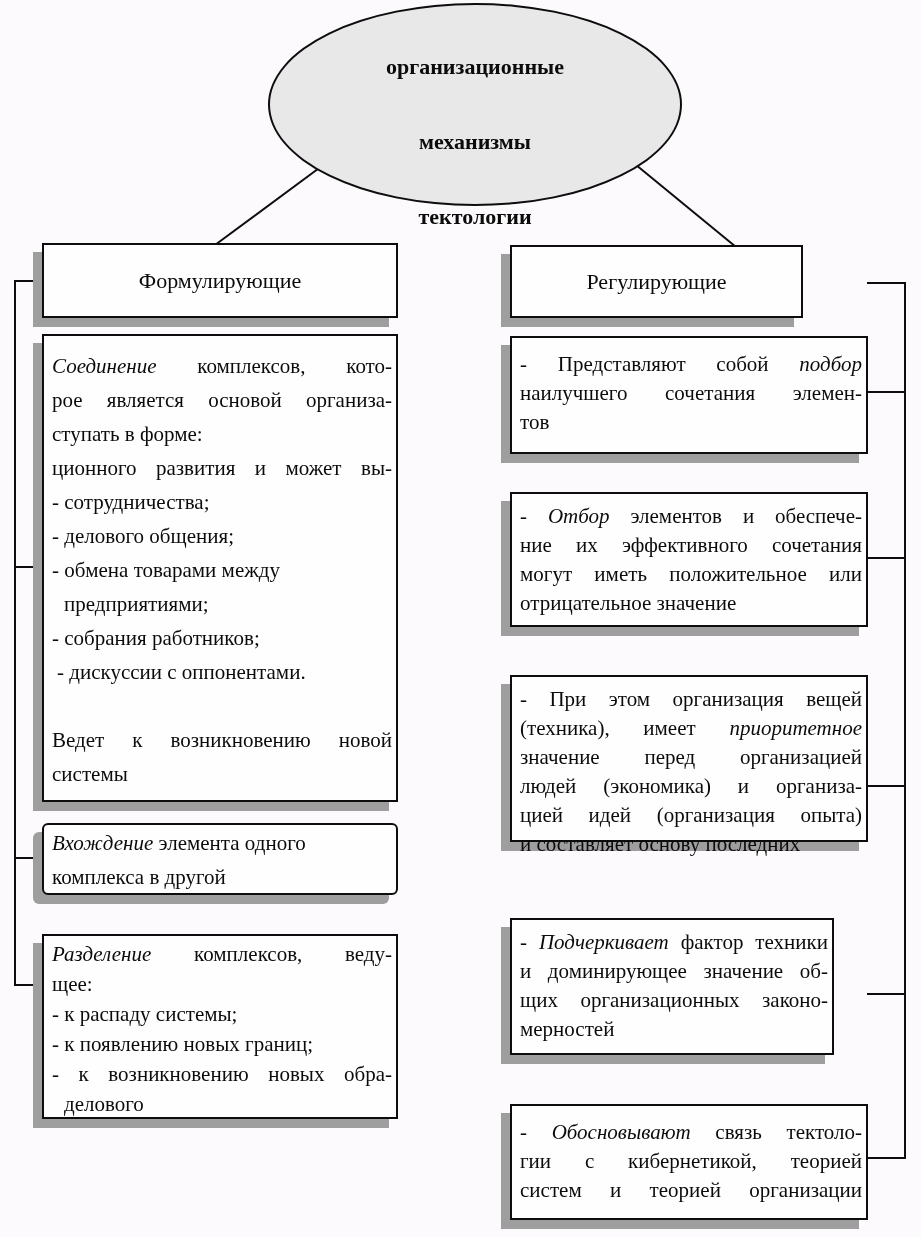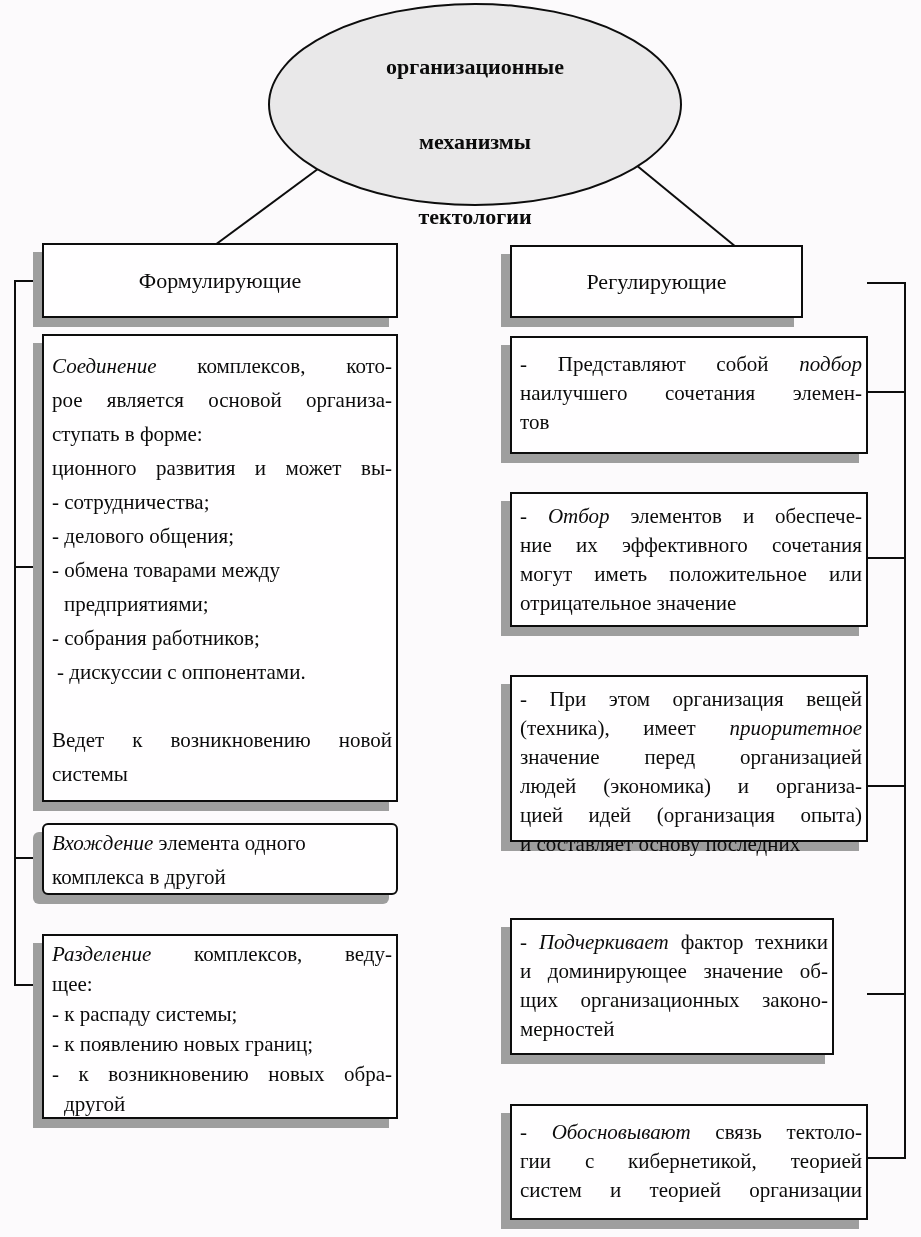--- a/index.html
+++ b/index.html
@@ -90,21 +90,21 @@
   <div class="box b-l2">
       <div class="tline"><span style="font-style: italic;">Вхождение</span><span> элемента одного</span></div>
       <div class="tline"><span>комплекса в другой</span></div>
     </div>
   <div class="box b-l3">
       <div class="tline just"><span style="font-style: italic;">Разделение</span><span> комплексов, веду-</span></div>
       <div class="tline"><span>щее:</span></div>
       <div class="tline"><span>- к распаду системы;</span></div>
       <div class="tline"><span>- к появлению новых границ;</span></div>
       <div class="tline just"><span>- к возникновению новых обра-</span></div>
-      <div class="tline" style="padding-left: 12px;"><span>другой</span></div>
+      <div class="tline" style="padding-left: 12px;"><span>делового</span></div>
     </div>
 
   <div class="box hdr rh">Регулирующие</div>
   <div class="box b-r1">
       <div class="tline just"><span>- Представляют собой </span><span style="font-style: italic;">подбор</span></div>
       <div class="tline just"><span>наилучшего сочетания элемен-</span></div>
       <div class="tline"><span>тов</span></div>
     </div>
   <div class="box b-r2">
       <div class="tline just"><span>- </span><span style="font-style: italic;">Отбор</span><span> элементов и обеспече-</span></div>

